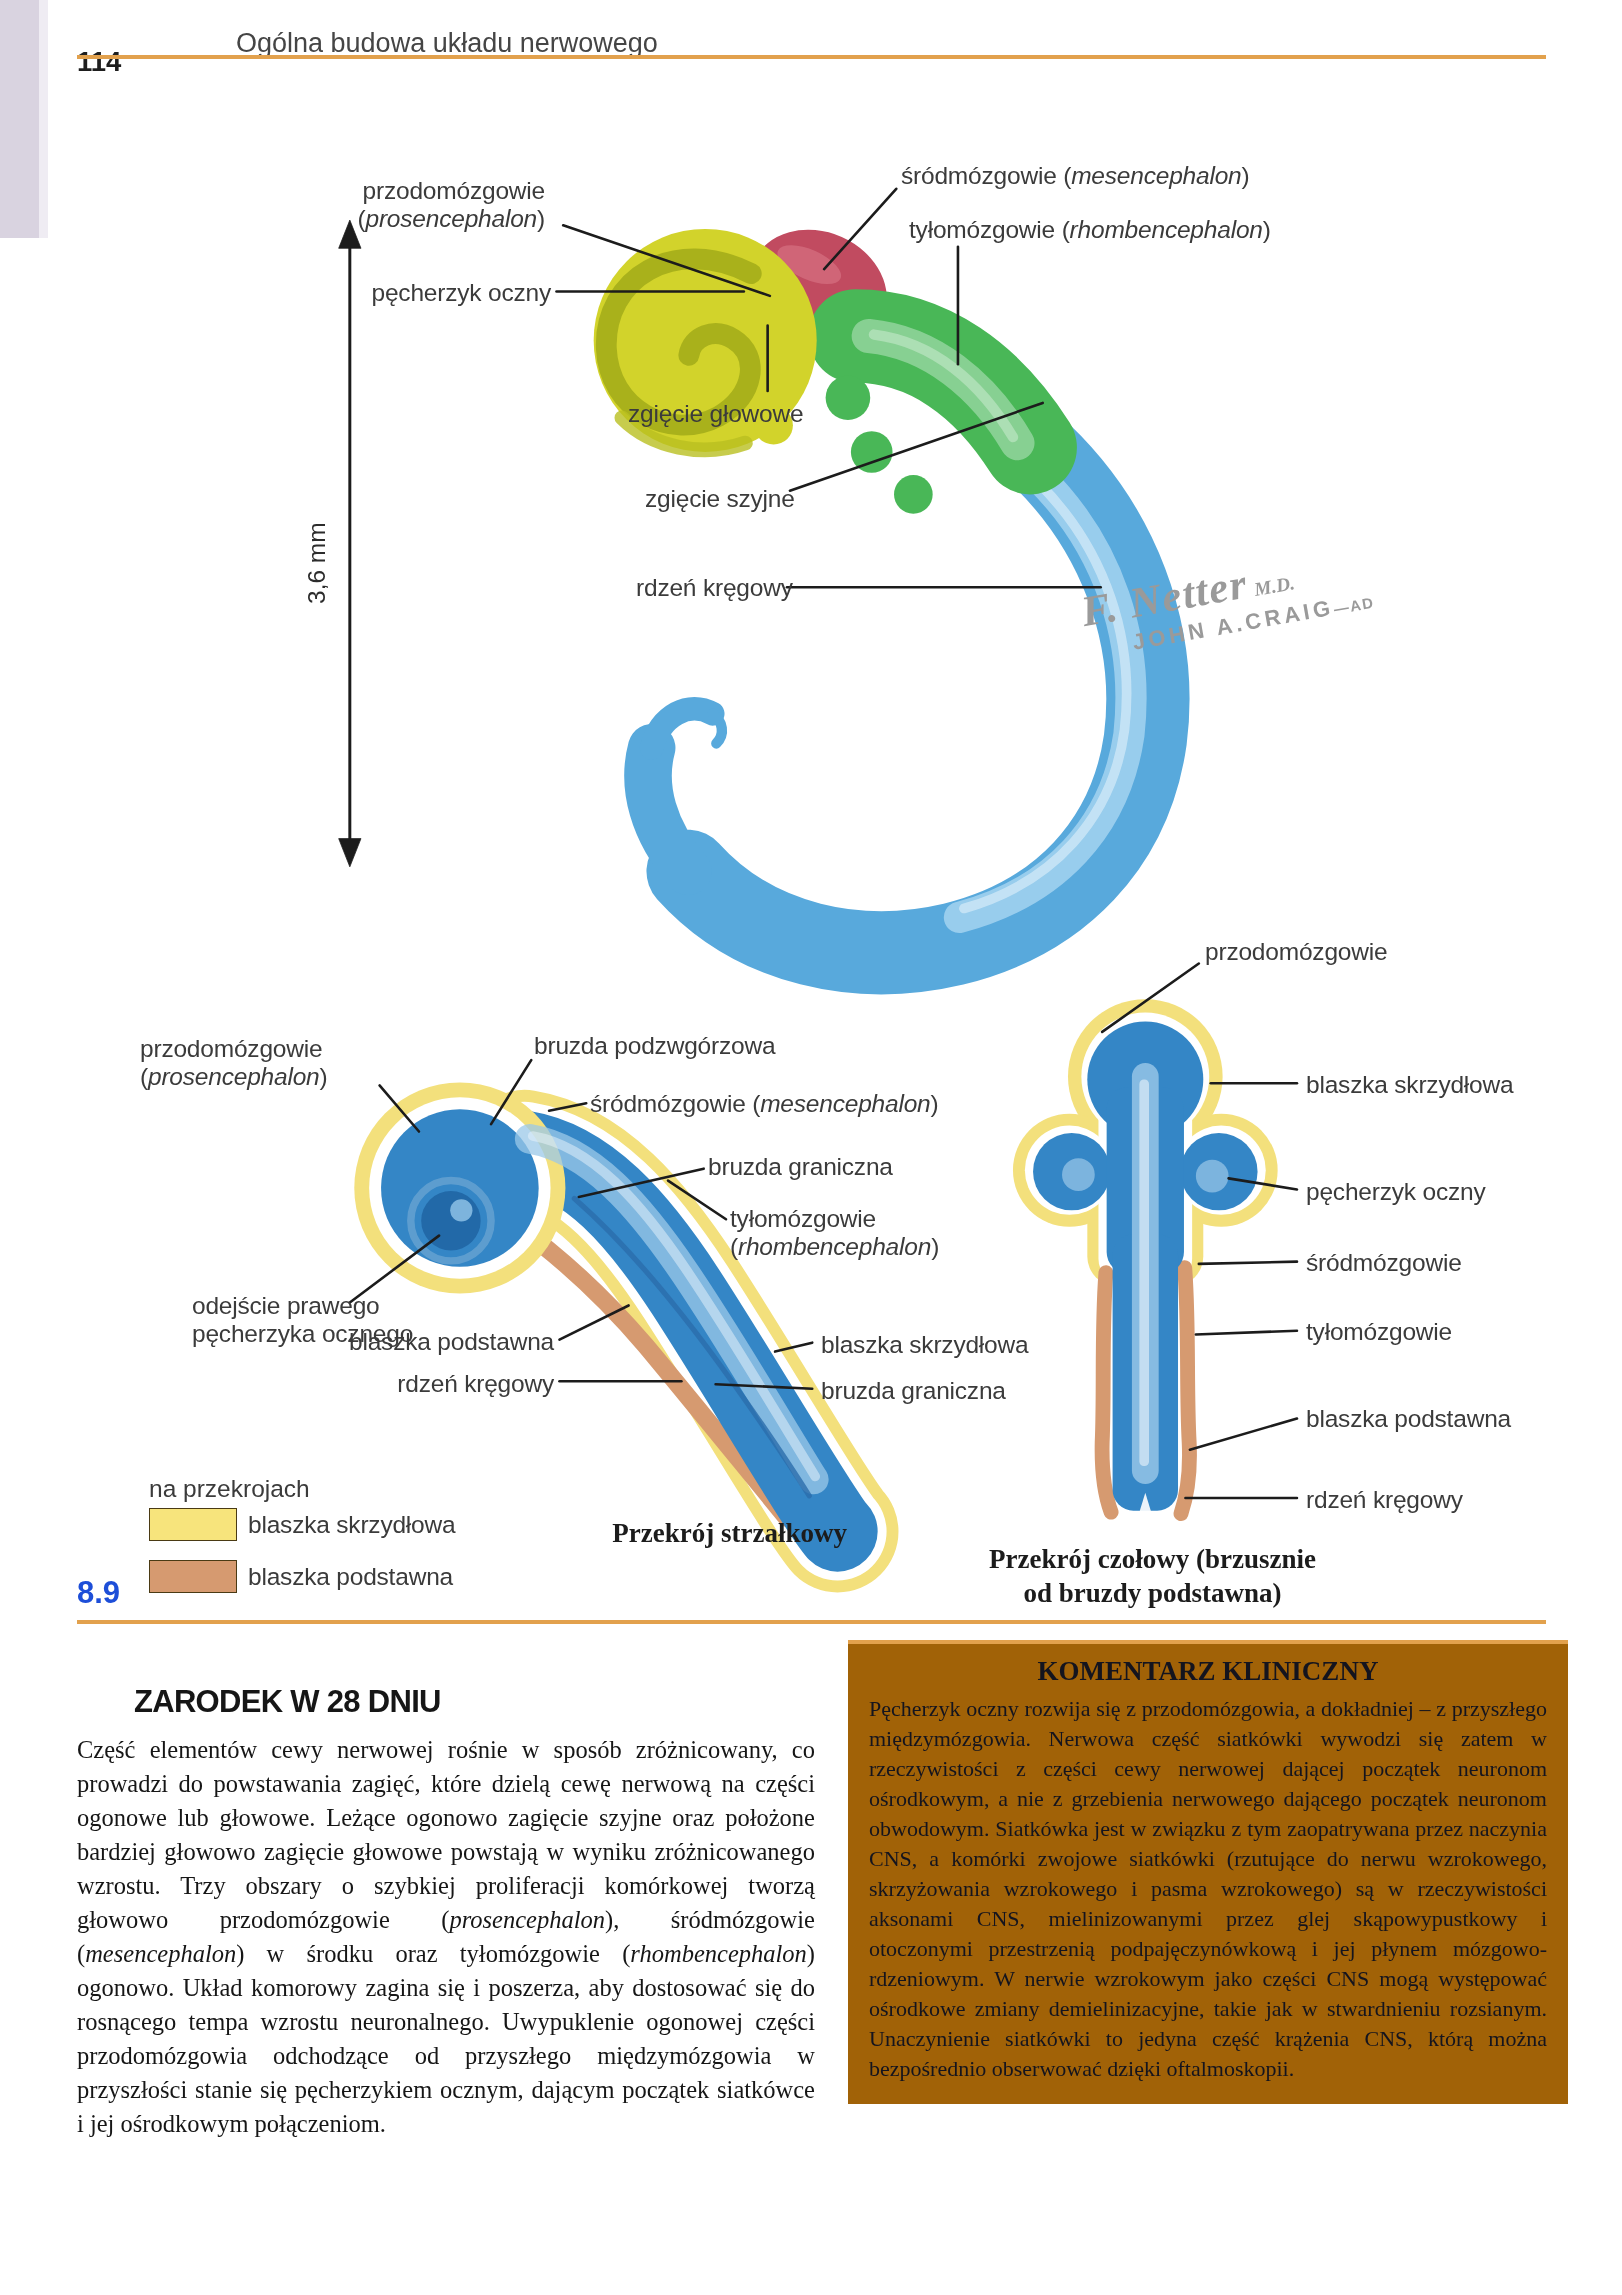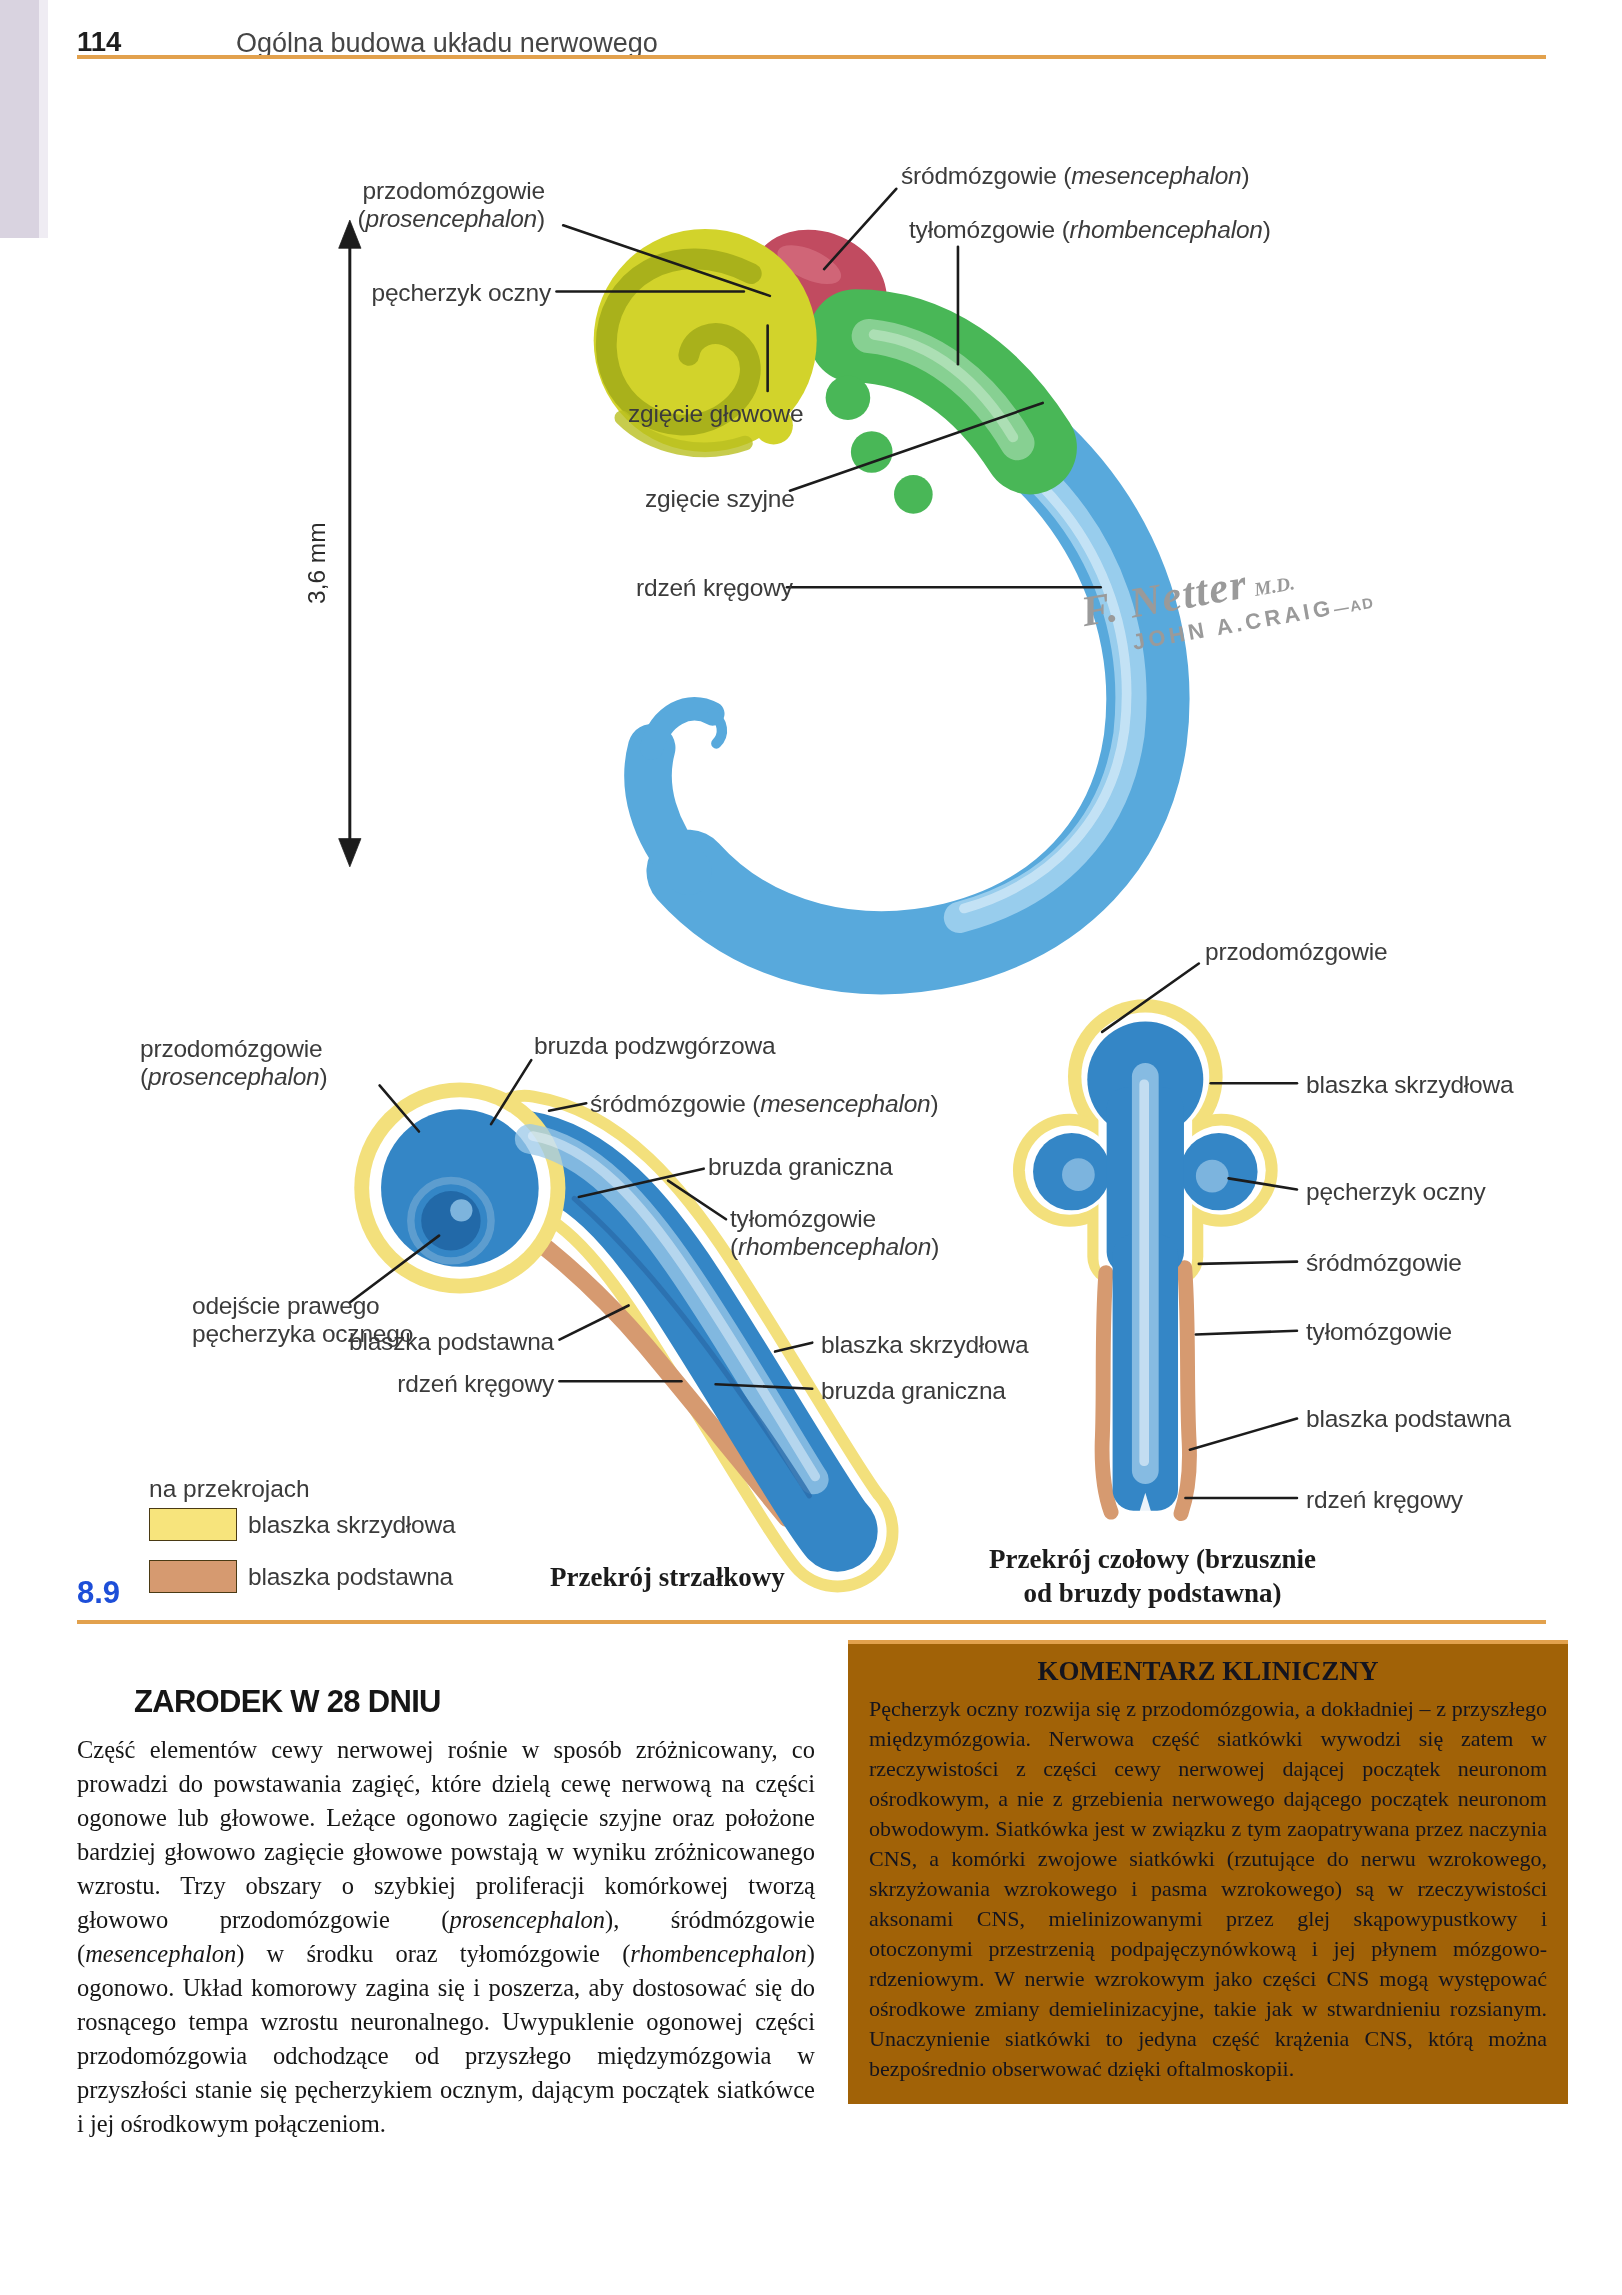--- a/index.html
+++ b/index.html
@@ -7,21 +7,21 @@
     position:relative;width:1623px;height:2295px;background:#ffffff;
     font-family:"Liberation Sans",sans-serif;overflow:hidden;
   }
   svg{position:absolute;left:0;top:0;}
   .lbl{position:absolute;font:400 24.5px/27.5px "Liberation Sans",sans-serif;
        color:#3b3b3b;letter-spacing:-0.2px;white-space:nowrap;}
   .lbl i{font-style:italic;}
   .lbl-r{text-align:right;}
   .cap{position:absolute;font:700 27px/30px "Liberation Serif",serif;color:#1c1c1c;white-space:nowrap;}
   .figtitle{position:absolute;font:700 30px/33px "Liberation Serif",serif;color:#141414;white-space:nowrap;}
-  .hdr-num{position:absolute;font:700 27.5px/30px "Liberation Sans",sans-serif;color:#1e1e1e;}
+  .hdr-num{position:absolute;font:700 27.5px/30px "Liberation Sans",sans-serif;color:#1e1e1e;margin-top:20px;}
   .hdr-txt{position:absolute;font:400 27px/30px "Liberation Sans",sans-serif;color:#454545;}
   .rule{position:absolute;height:3.7px;background:#e2a14d;}
   .lavbar{position:absolute;left:0;top:0;width:39px;height:238px;background:#d9d3e0;}
   .lavbar2{position:absolute;left:39px;top:0;width:9px;height:238px;background:#efecf3;}
   .scale-lbl{position:absolute;left:303px;top:604px;width:119px;
      transform:rotate(-90deg);transform-origin:left top;
      font:400 24.5px/27px "Liberation Sans",sans-serif;color:#2c2c2c;}
   .legend-title{position:absolute;left:149px;top:1475px;font:400 24.5px/27.5px "Liberation Sans",sans-serif;color:#3b3b3b;}
   .swatch{position:absolute;width:88px;height:33px;border:1.5px solid #4a3a14;box-sizing:border-box;}
   .sig{position:absolute;left:1082px;top:565px;color:#9a9a9a;transform:rotate(-10deg);}
@@ -225,21 +225,21 @@
   <div class="lbl" style="left:1306px;top:1318px;">tyłomózgowie</div>
   <div class="lbl" style="left:1306px;top:1405px;">blaszka podstawna</div>
   <div class="lbl" style="left:1306px;top:1486px;">rdzeń kręgowy</div>
 
   <div class="legend-title">na przekrojach</div>
   <div class="swatch" style="left: 149px; top: 1508px; background: rgb(247, 228, 124);" id="sw0" title="blaszka skrzydłowa"></div>
   <div class="lbl" style="left:248px;top:1511px;">blaszka skrzydłowa</div>
   <div class="swatch" style="left: 149px; top: 1560px; background: rgb(214, 154, 112);" id="sw1" title="blaszka podstawna"></div>
   <div class="lbl" style="left:248px;top:1563px;">blaszka podstawna</div>
 
-  <div class="cap" style="left:550px;top:1518px;width:297px;text-align:left;margin-top:44px;">Przekrój strzałkowy</div>
+  <div class="cap" style="left:550px;top:1518px;width:297px;text-align:right;">Przekrój strzałkowy</div>
   <div class="cap" style="left:959px;top:1544px;width:387px;text-align:center;">Przekrój czołowy (brzusznie</div>
   <div class="cap" style="left:959px;top:1578px;width:387px;text-align:center;">od bruzdy podstawna)</div>
 
   <div class="rule" style="left:77px;top:1620px;width:1469px;"></div>
 
   <div class="sec-num">8.9</div>
   <div class="sec-title" style="top:1685px;">ZARODEK W 28 DNIU</div>
   <div class="bodytext"><span>Część elementów cewy nerwowej rośnie w sposób zróżnicowany, co prowadzi do powstawania zagięć, które dzielą cewę nerwową na części ogonowe lub głowowe. Leżące ogonowo zagięcie szyjne oraz położone bardziej głowowo zagięcie głowowe powstają w wyniku zróżnicowanego wzrostu. Trzy obszary o szybkiej proliferacji komórkowej tworzą głowowo przodomózgowie (</span><i>prosencephalon</i><span>), śródmózgowie (</span><i>mesencephalon</i><span>) w środku oraz tyłomózgowie (</span><i>rhombencephalon</i><span>) ogonowo. Układ komorowy zagina się i poszerza, aby dostosować się do rosnącego tempa wzrostu neuronalnego. Uwypuklenie ogonowej części przodomózgowia odchodzące od przyszłego międzymózgowia w przyszłości stanie się pęcherzykiem ocznym, dającym początek siatkówce i jej ośrodkowym połączeniom.</span></div>
 
   <div class="clinbox">

